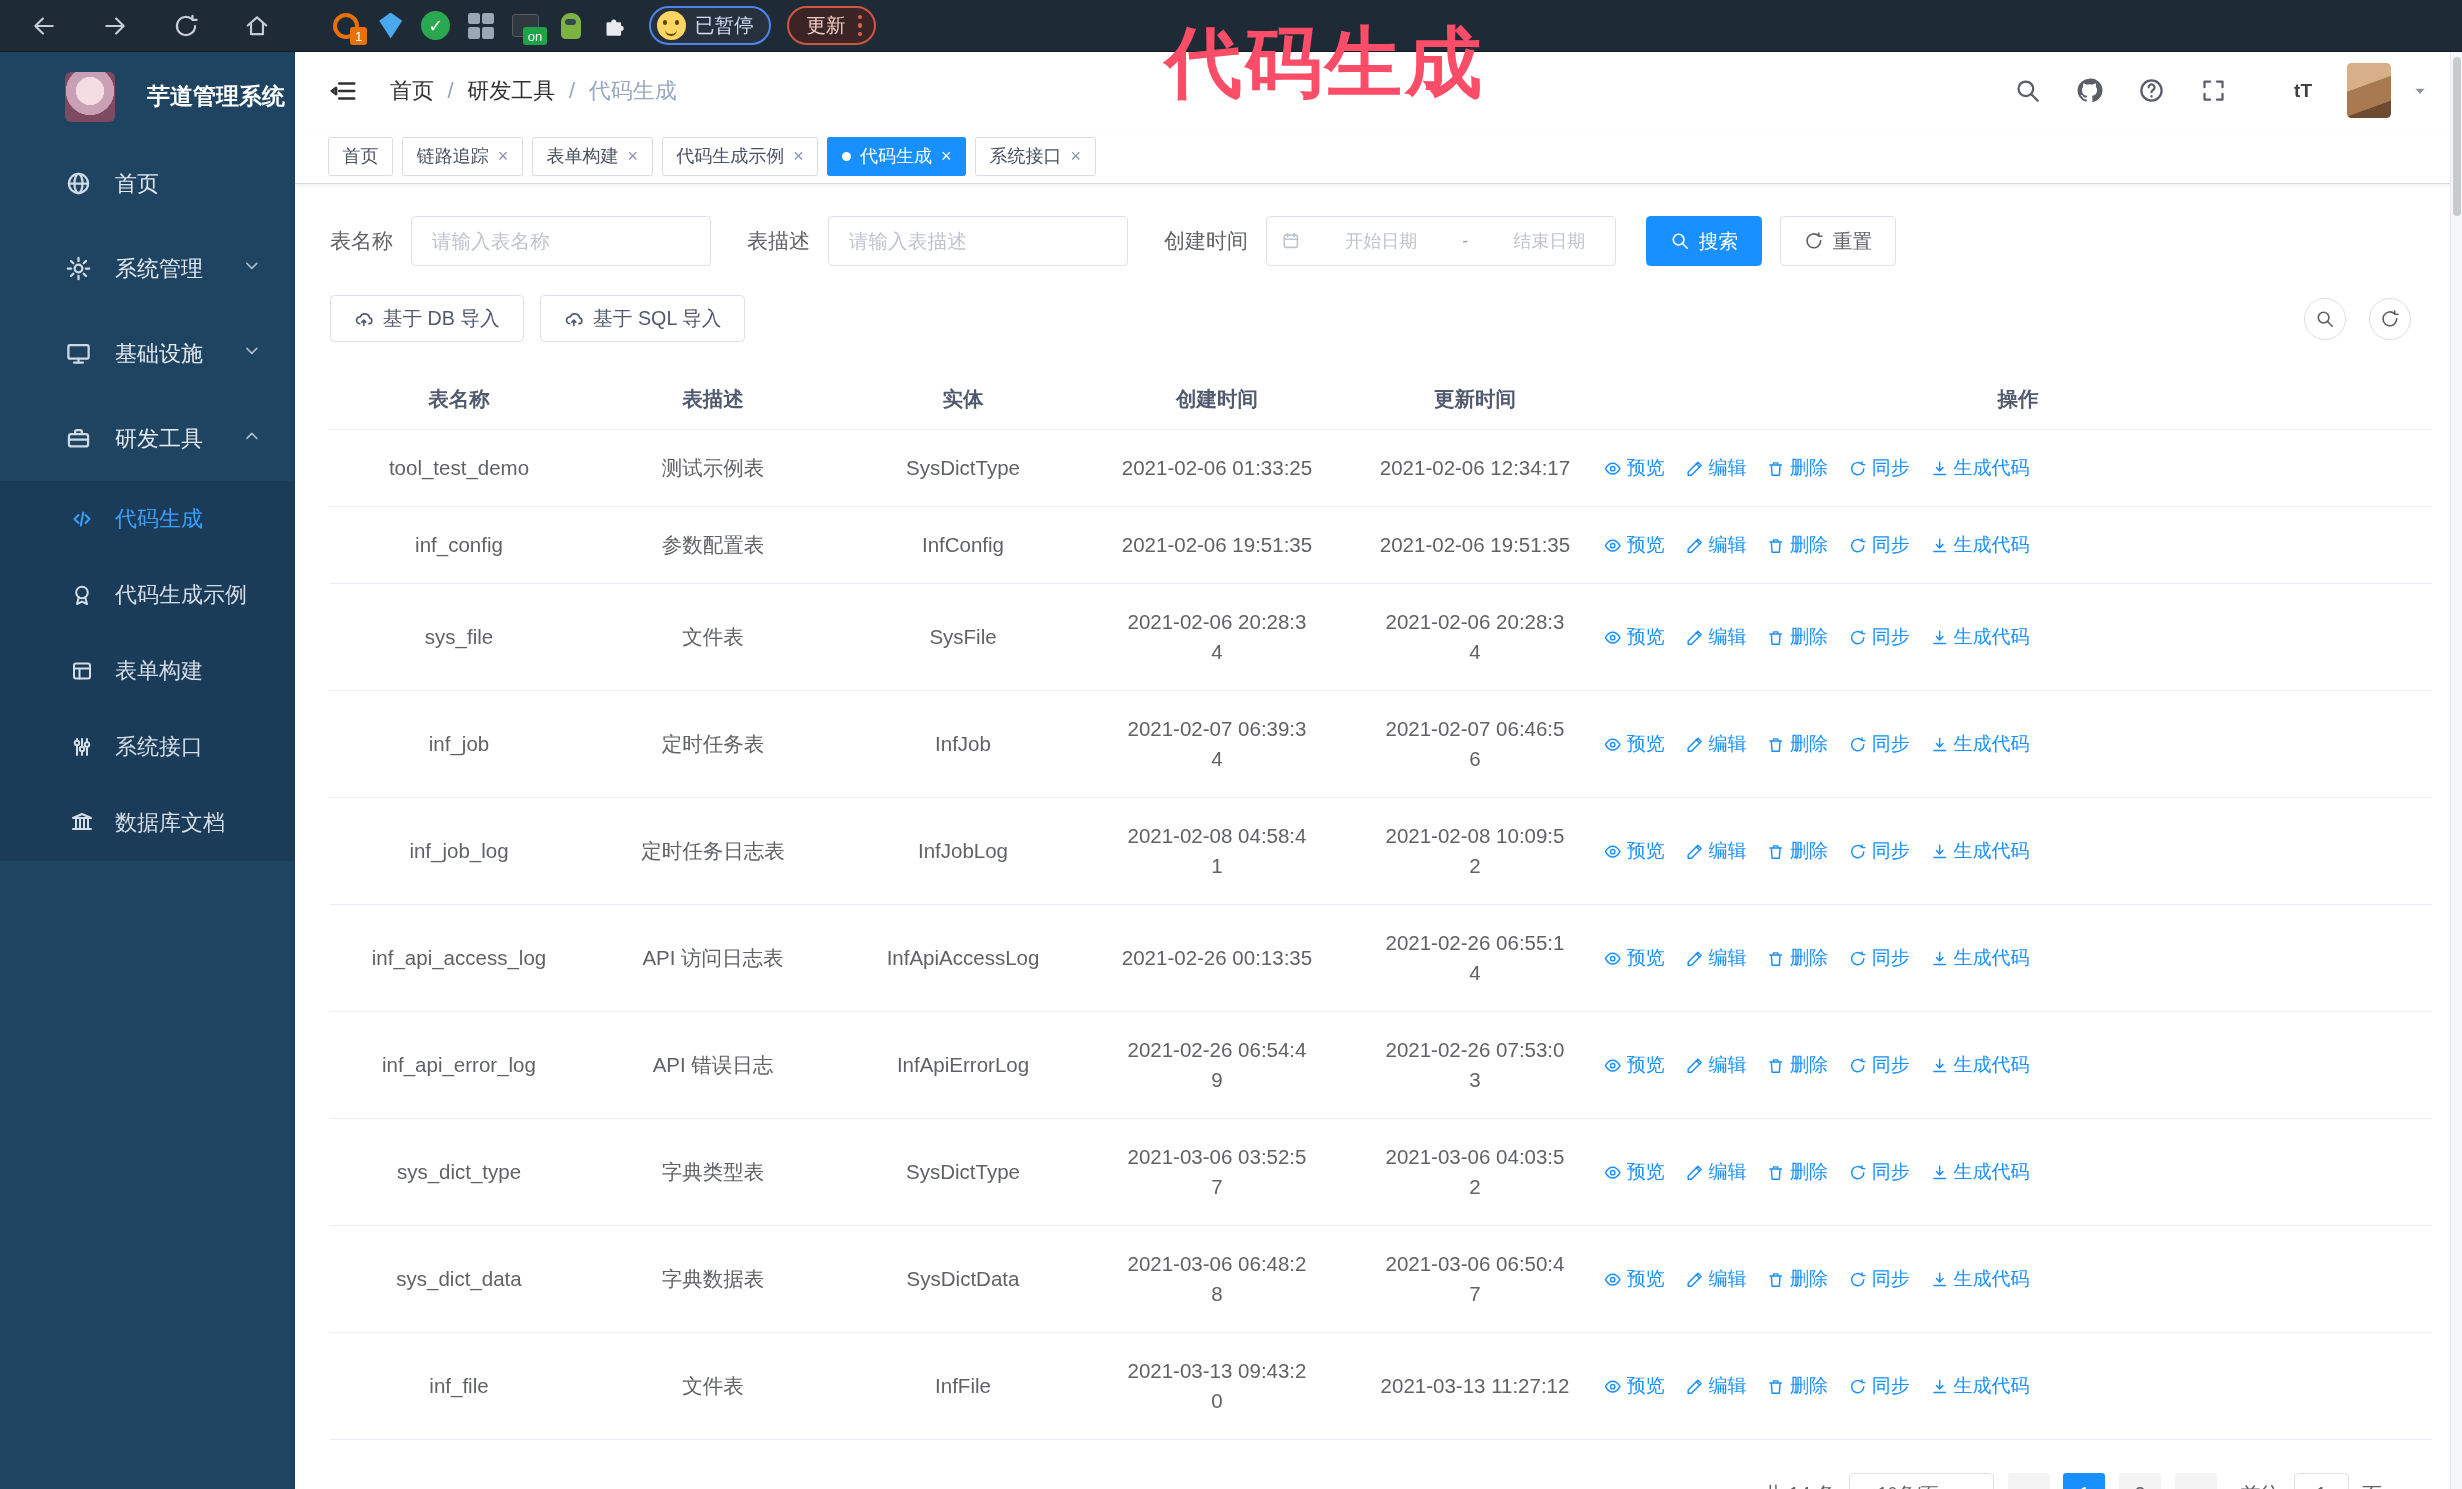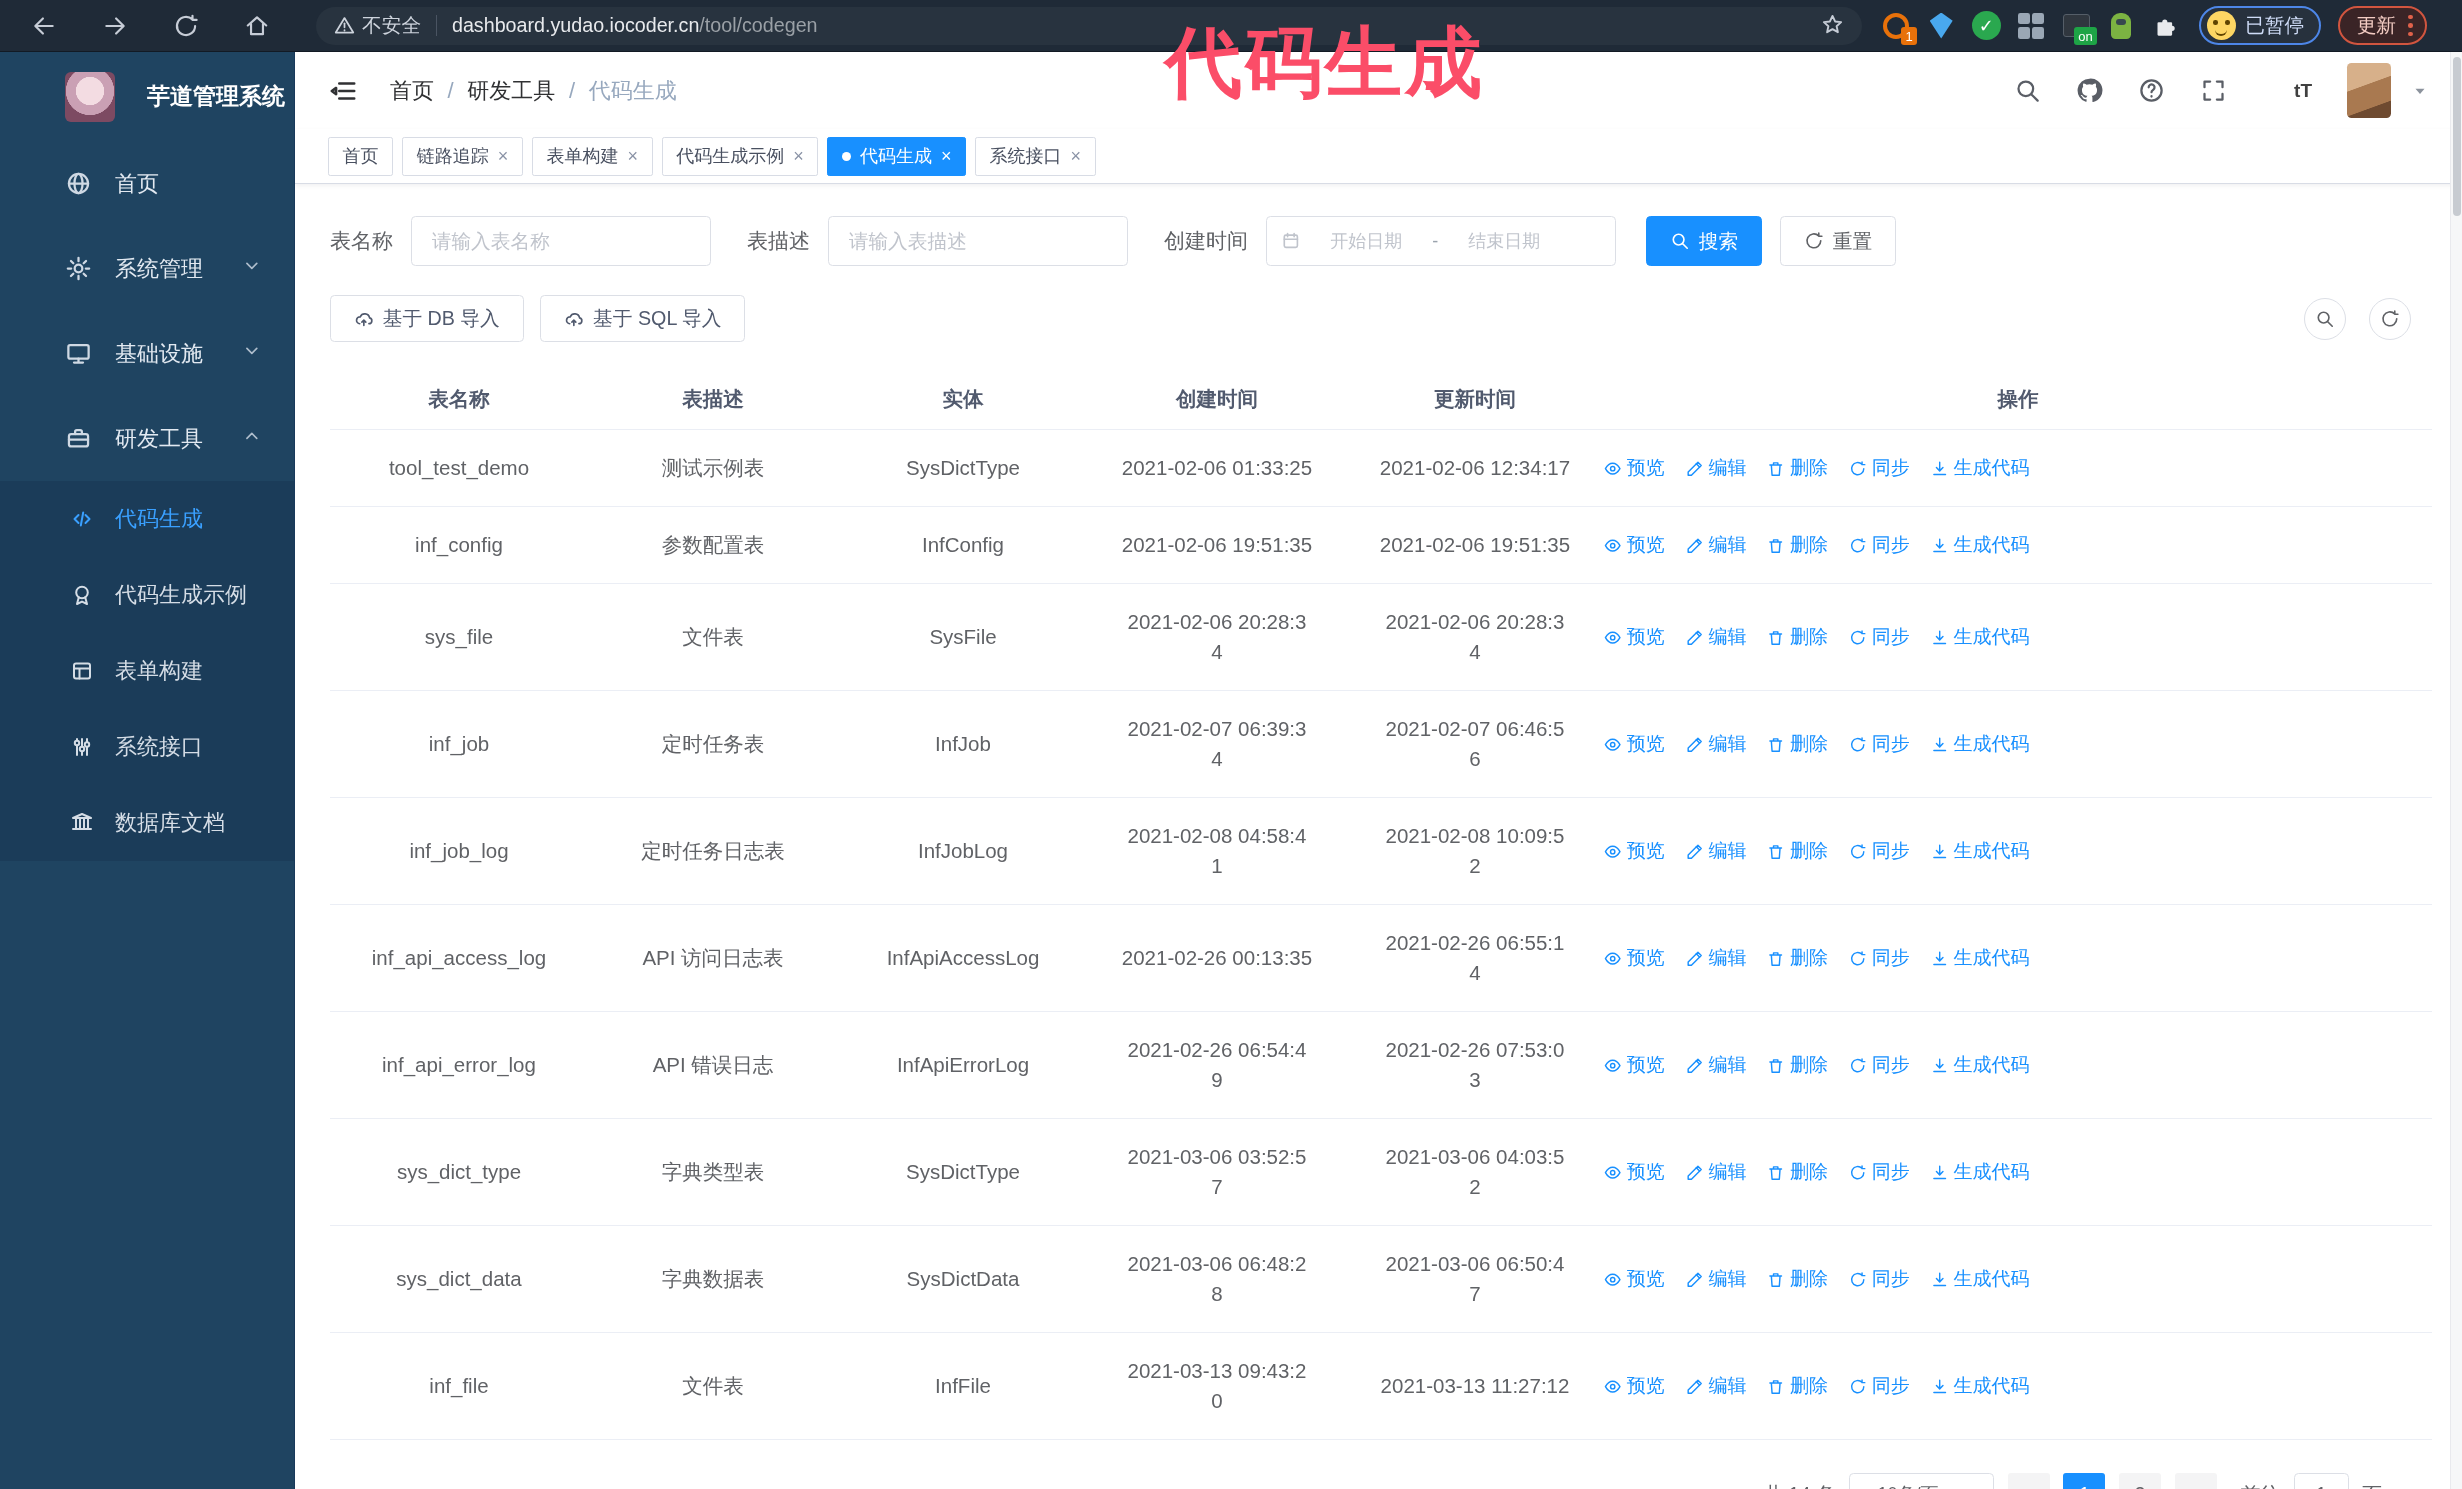--- a/index.html
+++ b/index.html
@@ -114,21 +114,21 @@
   .content { position:absolute; left:295px; top:183px; right:0; bottom:0; background:#fff;
     padding:0 30px 0 35px; }
   .filters { display:flex; align-items:center; margin-top:33px; }
   .flabel { font-size:21px; color:#606266; margin-right:18px; white-space:nowrap; }
   .finput { width:300px; height:50px; border:0.8px solid #dcdfe6; border-radius:4.5px;
     padding:0 19.7px; font-size:19.7px; color:#606266; outline:none;
     font-family:"Liberation Sans","DejaVu Sans",sans-serif; }
   .finput::placeholder { color:#c0c4cc; }
   .gap { width:36px; flex:none; }
   .daterange { width:350px; height:50px; border:0.8px solid #dcdfe6; border-radius:4.5px;
-    display:flex; align-items:center; padding:0 13.6px; gap:9px; }
+    display:flex; align-items:center; padding:0 13.6px; gap:24px; }
   .daterange .cal { color:#c0c4cc; width:19.7px; height:19.7px; flex:none; }
   .daterange .cal svg { width:19.7px; height:19.7px; }
   .dinput { border:none; outline:none; width:114px; font-size:18px; color:#606266; text-align:center;
     font-family:"Liberation Sans","DejaVu Sans",sans-serif; }
   .dinput::placeholder { color:#c0c4cc; }
   .dsep { color:#9aa3ad; font-size:18px; }
   .btn { height:50px; border-radius:4.5px; display:inline-flex; align-items:center; gap:9px;
     font-size:19.7px; padding:0 23px; cursor:pointer; border:0.8px solid #dcdfe6;
     background:#fff; color:#606266; white-space:nowrap; }
   .btn svg { width:19.7px; height:19.7px; }
@@ -317,35 +317,20 @@
       <svg class="ic" viewBox="0 0 34 34" width="26" height="26">
         <use href="#i-reload"></use>
       </svg>
     </span>
   <span class="nav-ic">
       <svg class="ic" viewBox="0 0 34 34" width="26" height="26">
         <use href="#i-home"></use>
       </svg>
     </span>
 
-  <div class="url-pill">
-    <span class="warn">
-      <svg class="ic" viewBox="0 0 28 28" width="21" height="21">
-          <use href="#i-warn"></use>
-        </svg>
-      <span>不安全</span>
-    </span>
-    <span class="url-sep"></span>
-    <span class="url-text">
-      <span class="url-domain">dashboard.yudao.iocoder.cn</span><span class="url-path">/tool/codegen</span>
-    </span>
-    <span class="pill-star"><svg class="ic" viewBox="0 0 30 30" width="23" height="23">
-          <use href="#i-star"></use>
-        </svg></span>
-  </div>
 
   <div class="exts">
     <span class="ext">
         <i class="ext-orange"></i>
         <span class="badge">1</span>
       </span>
     <span class="ext">
         <i class="ext-gem"></i>
       </span>
     <span class="ext">

